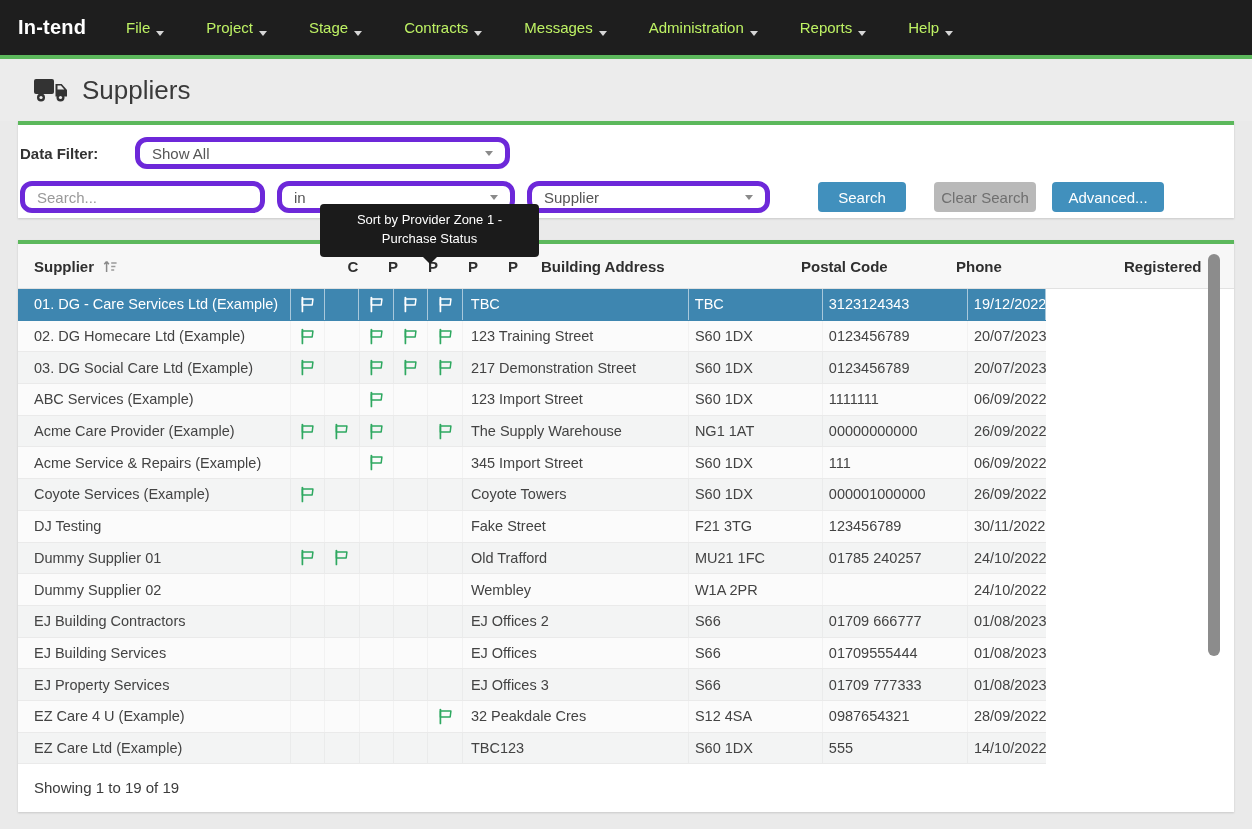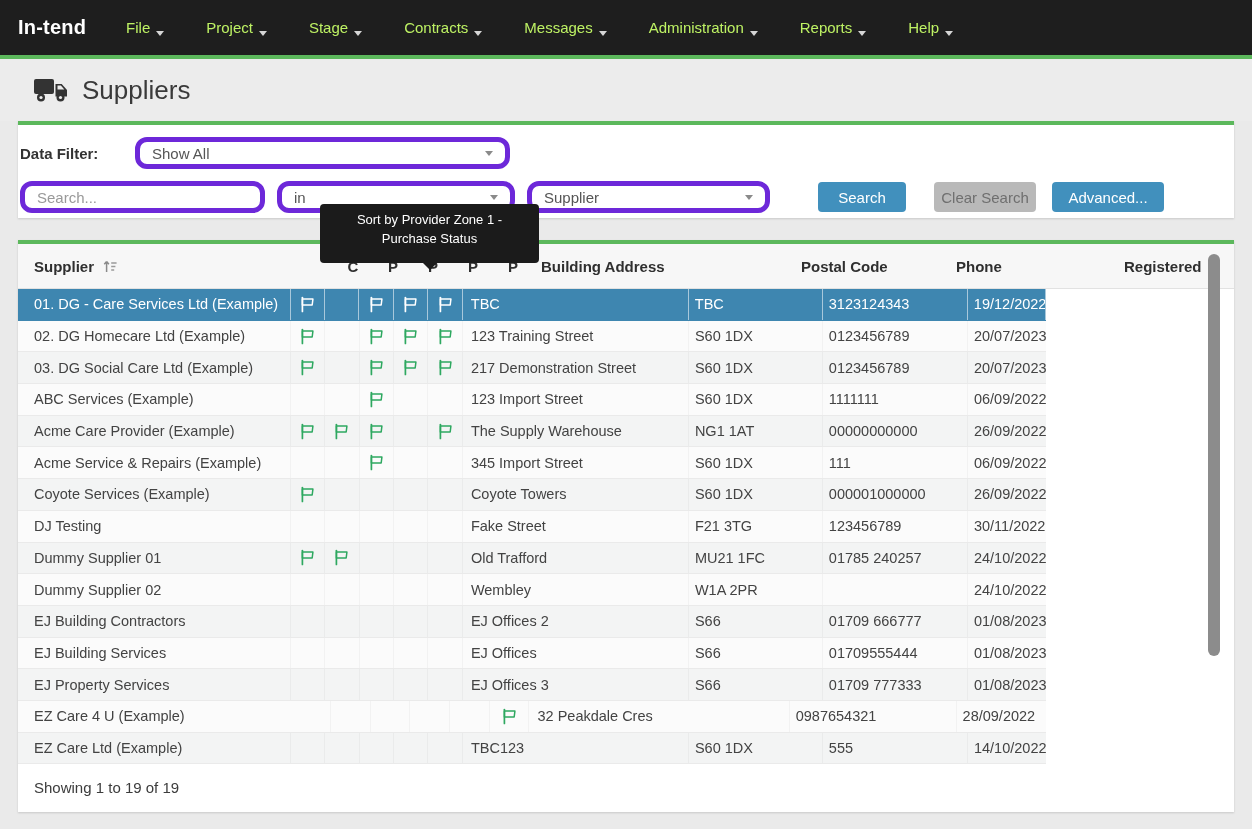--- a/index.html
+++ b/index.html
@@ -36,21 +36,21 @@
   .w-in { width:238px; margin-left:12px; }
   .w-field { width:243px; margin-left:12px; }
   .btn { height:30px; border:none; border-radius:4px; font-size:15px; font-family:"Liberation Sans",sans-serif; cursor:pointer; }
   .btn-blue { background:#4190bd; color:#fff; }
   .btn-gray { background:#b9b9b9; color:#6f6f6f; }
   .btn-search { width:88px; margin-left:48px; }
   .btn-clear { width:102px; margin-left:28px; }
   .btn-adv { width:112px; margin-left:16px; }
 
   
-  .tooltip { position:absolute; left:320px; top:204px; width:219px; background:#1b1b1b; color:#fff; font-size:13px; text-align:center; padding:7px 8px 14px 8px; border-radius:4px; line-height:1.45; z-index:20; }
+  .tooltip { position:absolute; left:320px; top:204px; width:219px; background:#1b1b1b; color:#fff; font-size:13px; text-align:center; padding:7px 8px 8px 8px; border-radius:4px; line-height:1.45; z-index:20; }
   .tooltip::after { content:""; position:absolute; left:50%; bottom:-7px; margin-left:-7px; width:0; height:0; border-left:7px solid transparent; border-right:7px solid transparent; border-top:7px solid #1b1b1b; }
 
   
   .table-panel { margin-top:22px; position:relative; height:572px; }
   .thead { display:flex; height:45px; align-items:center; background:#f7f7f7; border-bottom:1px solid #e2e2e2; font-weight:bold; font-size:15px; color:#2f2f2f; }
   .trow { display:flex; height:31.7px; align-items:center; font-size:14.5px; color:#434343; border-bottom:1px solid #eaeaea; width:1028px; cursor:pointer; }
   .trow.odd { background:#fbfbfb; }
   .trow.even { background:#f3f4f4; }
   .trow.selected { background:#3e86b0; color:#fff; border-bottom-color:#3e86b0; }
   .cell { height:100%; display:flex; align-items:center; border-right:1px solid rgba(0,0,0,0.035); overflow:hidden; white-space:nowrap; }
@@ -508,20 +508,21 @@
         <div class="cell col-flag"></div>
         <div class="cell col-flag">
           <span style="display: inline-flex;">
             <svg width="17" height="17" viewBox="0 0 16 16" fill="none">
               <path d="M3.2 1.5 V14.6" stroke="#2ea860" stroke-width="1.6" stroke-linecap="round"></path>
               <path d="M3.2 2.9 H13.1 L12.4 8.5 H3.2 Z" stroke="#2ea860" stroke-width="1.4" stroke-linejoin="round"></path>
             </svg>
           </span>
         </div>
         <div class="cell col-address">32 Peakdale Cres</div>
+        <div class="cell col-postal">S12 4SA</div>
         <div class="cell col-phone">0987654321</div>
         <div class="cell col-registered">28/09/2022</div>
       </div>
       <div class="trow even">
         <div class="cell col-supplier">EZ Care Ltd (Example)</div>
         <div class="cell col-flag"></div>
         <div class="cell col-flag"></div>
         <div class="cell col-flag"></div>
         <div class="cell col-flag"></div>
         <div class="cell col-flag"></div>

